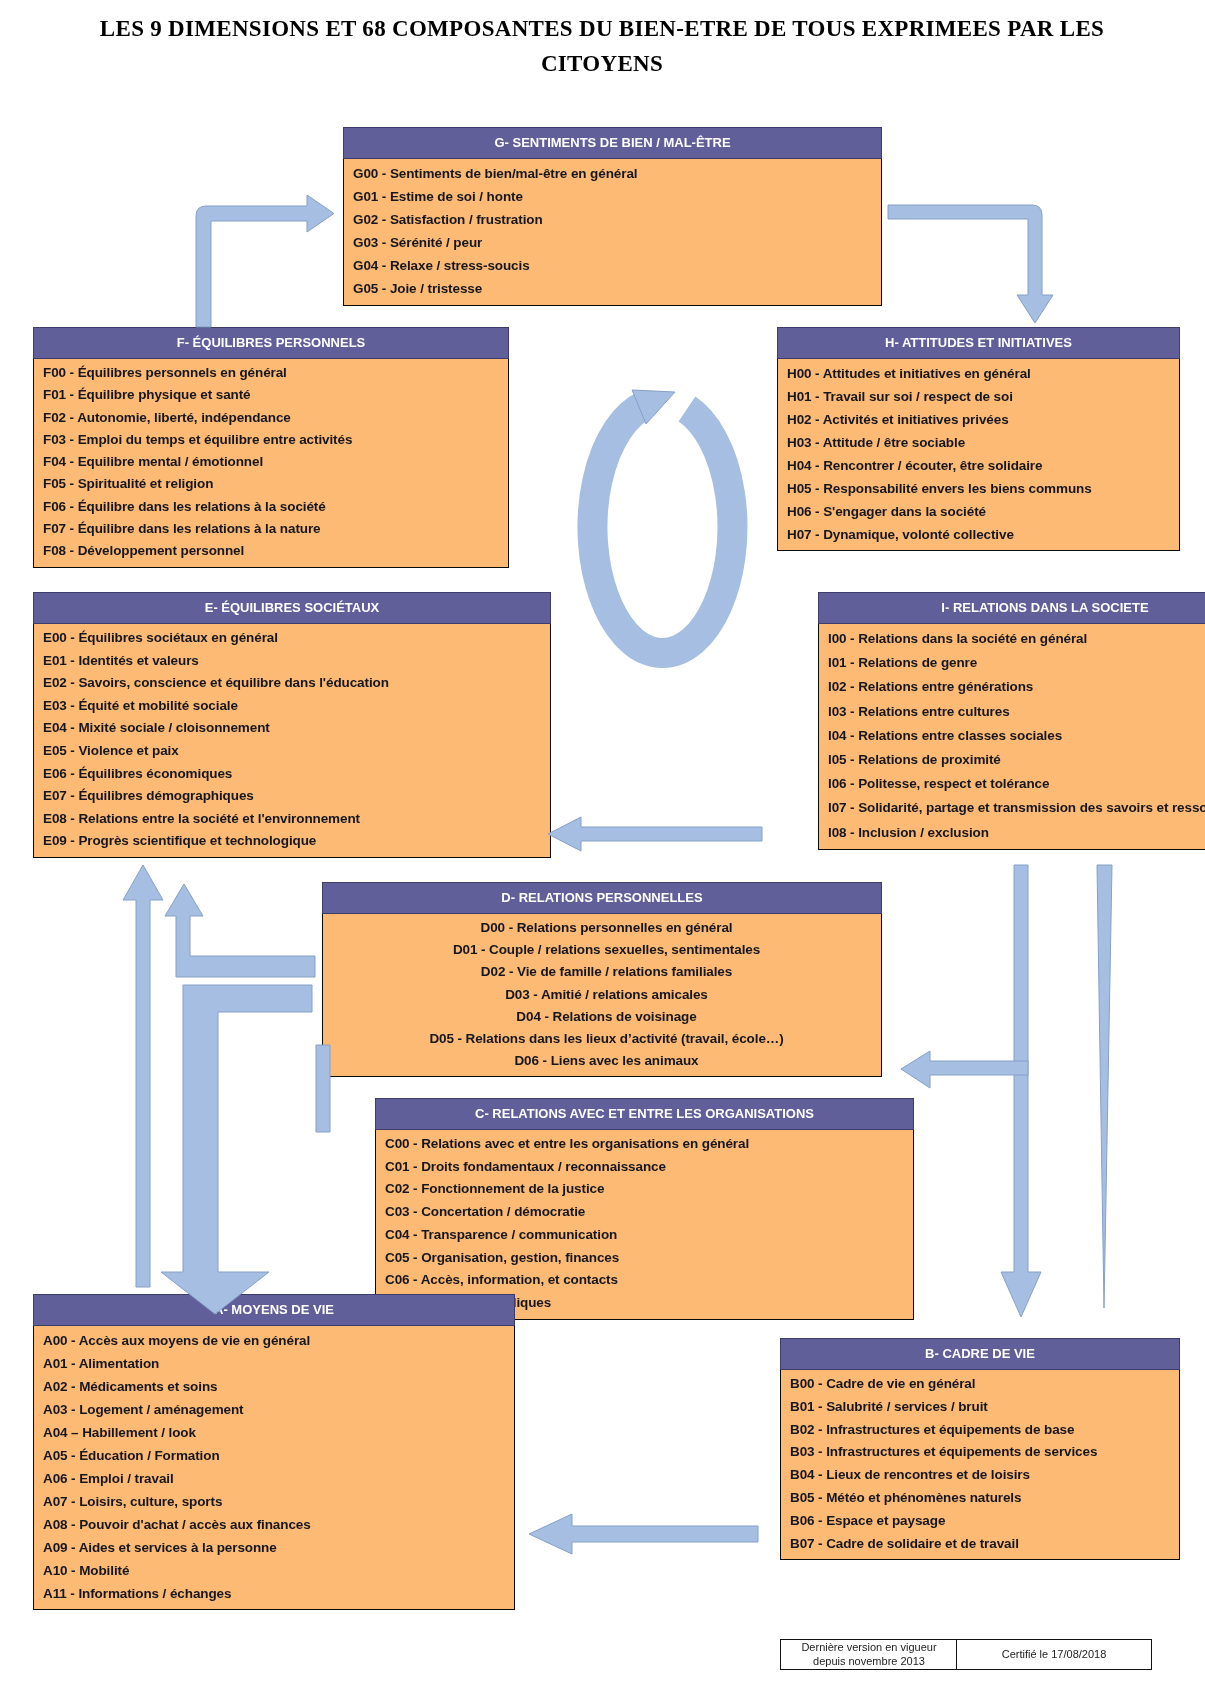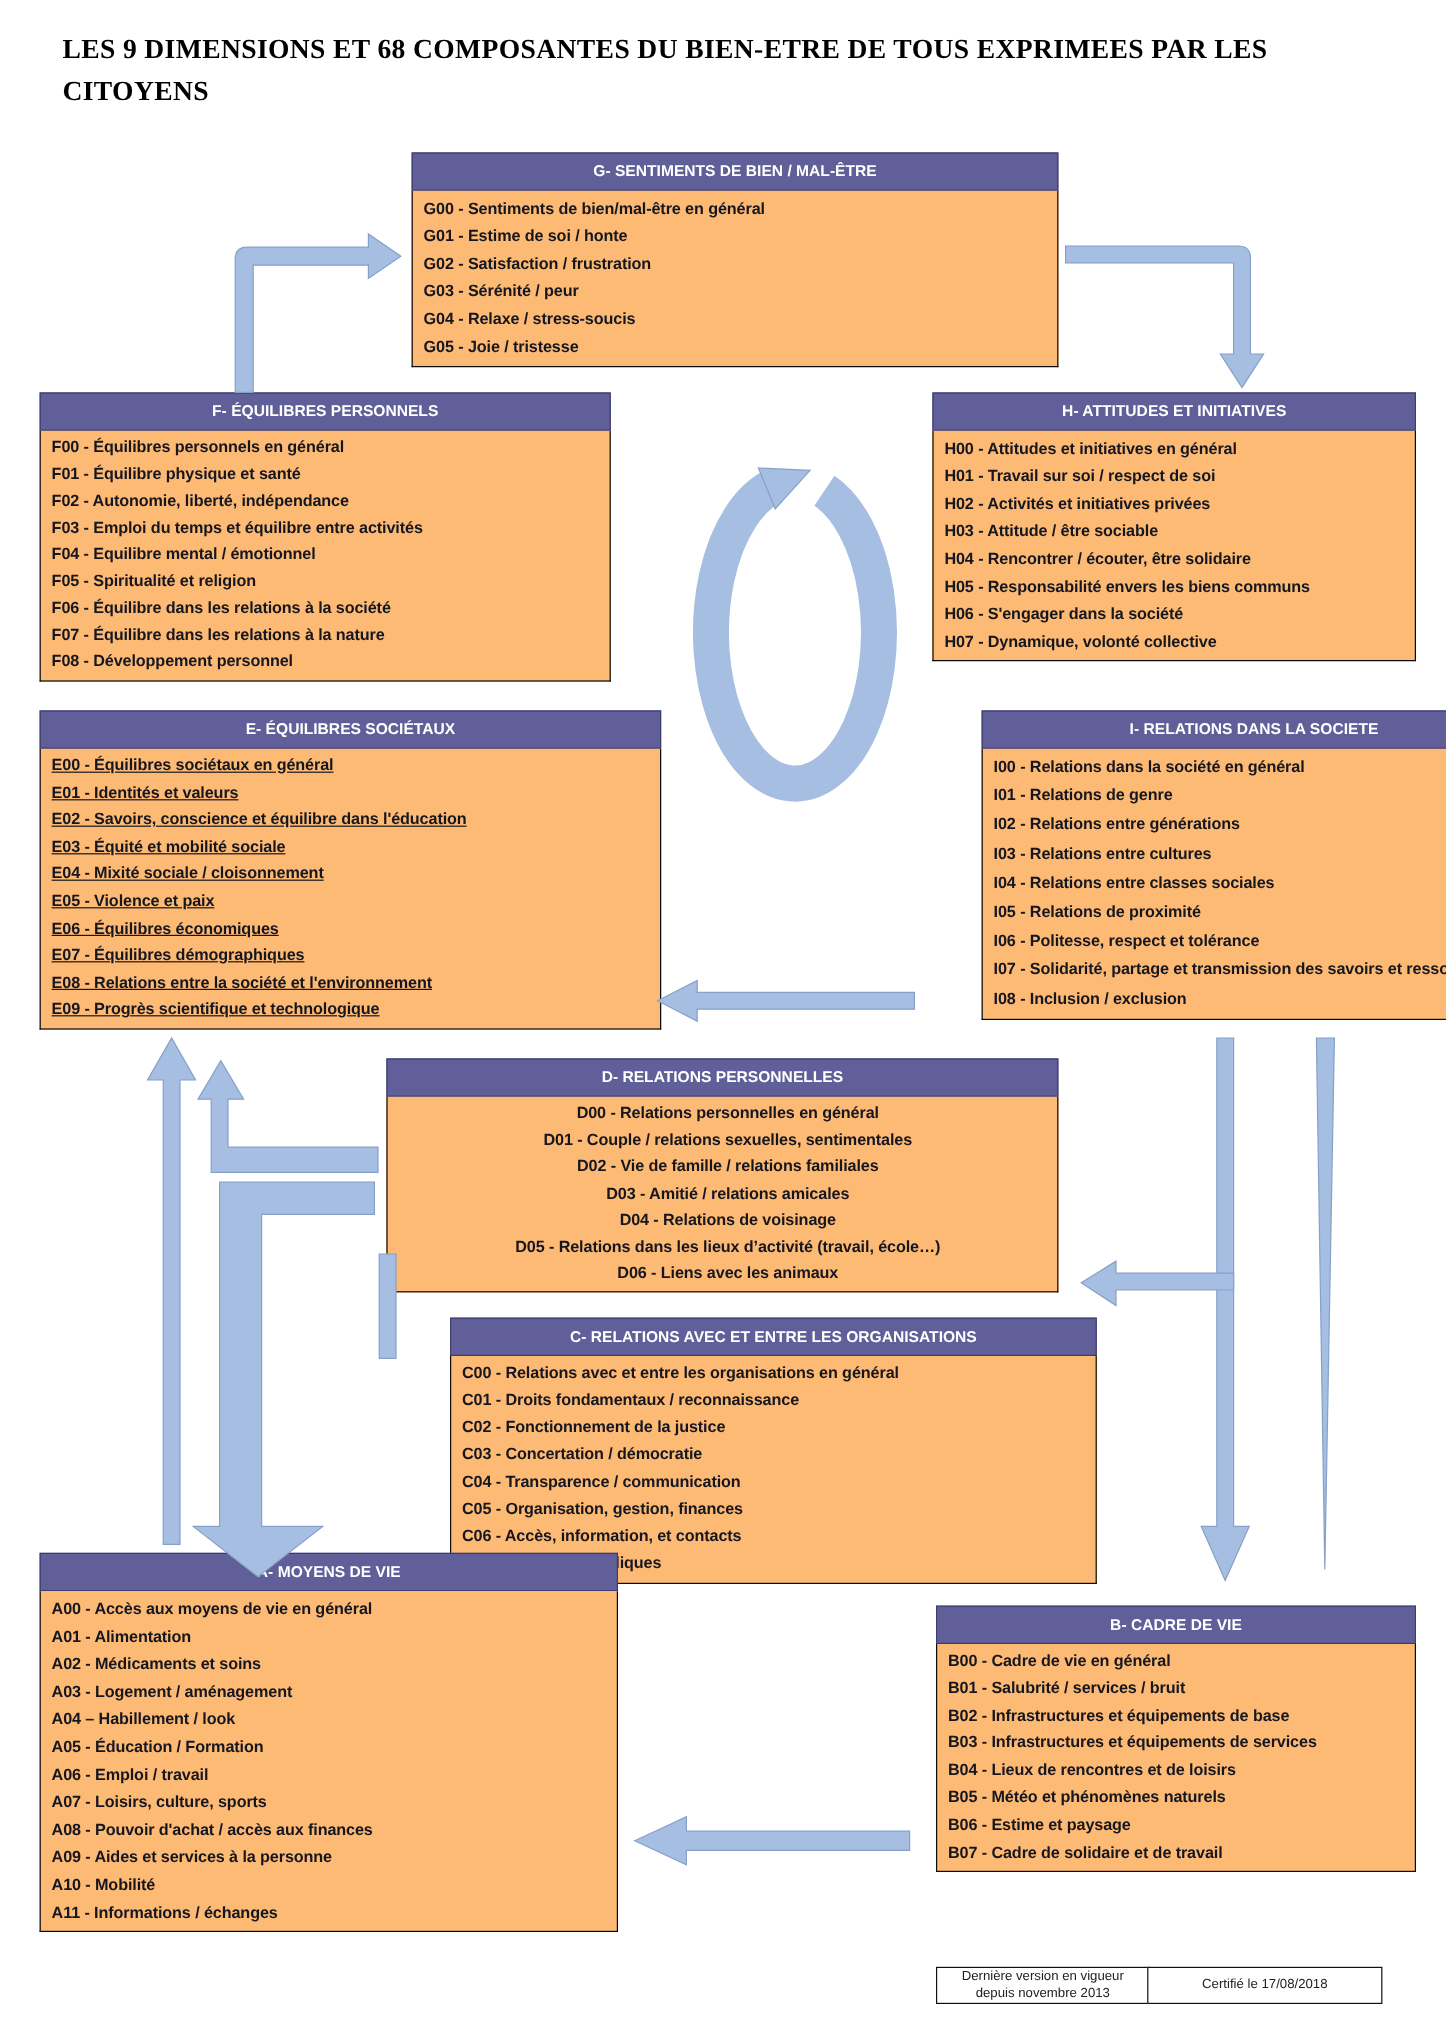--- a/index.html
+++ b/index.html
@@ -1,34 +1,34 @@
 <!DOCTYPE html>
 <html><head>
 <meta charset="utf-8">
 <style>
   html,body{margin:0;padding:0;background:#ffffff;}
   #page{position:relative;width:1205px;height:1696px;background:#fff;overflow:hidden;
         font-family:"Liberation Sans",sans-serif;}
-  #title{position:absolute;left:52px;top:24px;width:1100px;text-align:left;
+  #title{position:absolute;left:52px;top:12px;width:1100px;text-align:center;
          font-family:"Liberation Serif",serif;font-weight:700;font-size:23px;
          line-height:1.5;color:#000;letter-spacing:0.3px;}
   #arrows{position:absolute;left:0;top:0;z-index:5;pointer-events:none;}
   .arrow{fill:#A5BEE1;stroke:#86A0C8;stroke-width:1;}
   .ring{fill:none;stroke:#A5BEE1;stroke-width:30;}
   .dim-box{position:absolute;z-index:2;}
   .box-header{height:30px;line-height:30px;text-align:center;background:#615F99;
               border:1px solid #3d3c6b;color:#ffffff;font-weight:700;font-size:13px;}
   .box-body{background:#fdba74;border:1.7px solid #0a0a0a;border-top:none;
             padding:3px 0 4px 0;}
   .item{font-weight:700;font-size:13.5px;color:#16161f;padding-left:9px;
         letter-spacing:-0.1px;white-space:nowrap;}
   #box-g .item{line-height:23.1px;}
   #box-f .item{line-height:22.3px;}
   #box-h .item{line-height:23px;}
-  #box-e .item{line-height:22.6px;text-decoration:underline;}
+  #box-e .item{line-height:22.6px;}
   #box-i .item{line-height:24.2px;white-space:normal;padding-right:14px;}
   #box-d .item{line-height:22.2px;text-align:center;}
   #box-c .item{line-height:22.7px;}
   #box-a .item{line-height:23px;}
   #box-b .item{line-height:22.8px;}
   #box-g{left:343px;top:127px;width:539px;}
   #box-f{left:33px;top:327px;width:476px;}
   #box-h{left:777px;top:327px;width:403px;}
   #box-e{left:33px;top:592px;width:518px;}
   #box-i{left:818px;top:592px;width:454px;}
@@ -184,21 +184,21 @@
 
   <div class="dim-box" id="box-b">
     <div class="box-header">B- CADRE DE VIE</div>
     <div class="box-body">
         <div class="item">B00 - Cadre de vie en général</div>
         <div class="item">B01 - Salubrité / services / bruit</div>
         <div class="item">B02 - Infrastructures et équipements de base</div>
         <div class="item">B03 - Infrastructures et équipements de services</div>
         <div class="item">B04 - Lieux de rencontres et de loisirs</div>
         <div class="item">B05 - Météo et phénomènes naturels</div>
-        <div class="item">B06 - Estime et paysage</div>
+        <div class="item">B06 - Espace et paysage</div>
         <div class="item">B07 - Cadre de solidaire et de travail</div>
       </div>
   </div>
 
   <div class="footer-box" id="footer-version">
     <div>Dernière version en vigueur</div>
     <div>depuis novembre 2013</div>
   </div>
   <div class="footer-box" id="footer-certified">Certifié le 17/08/2018</div>
 

